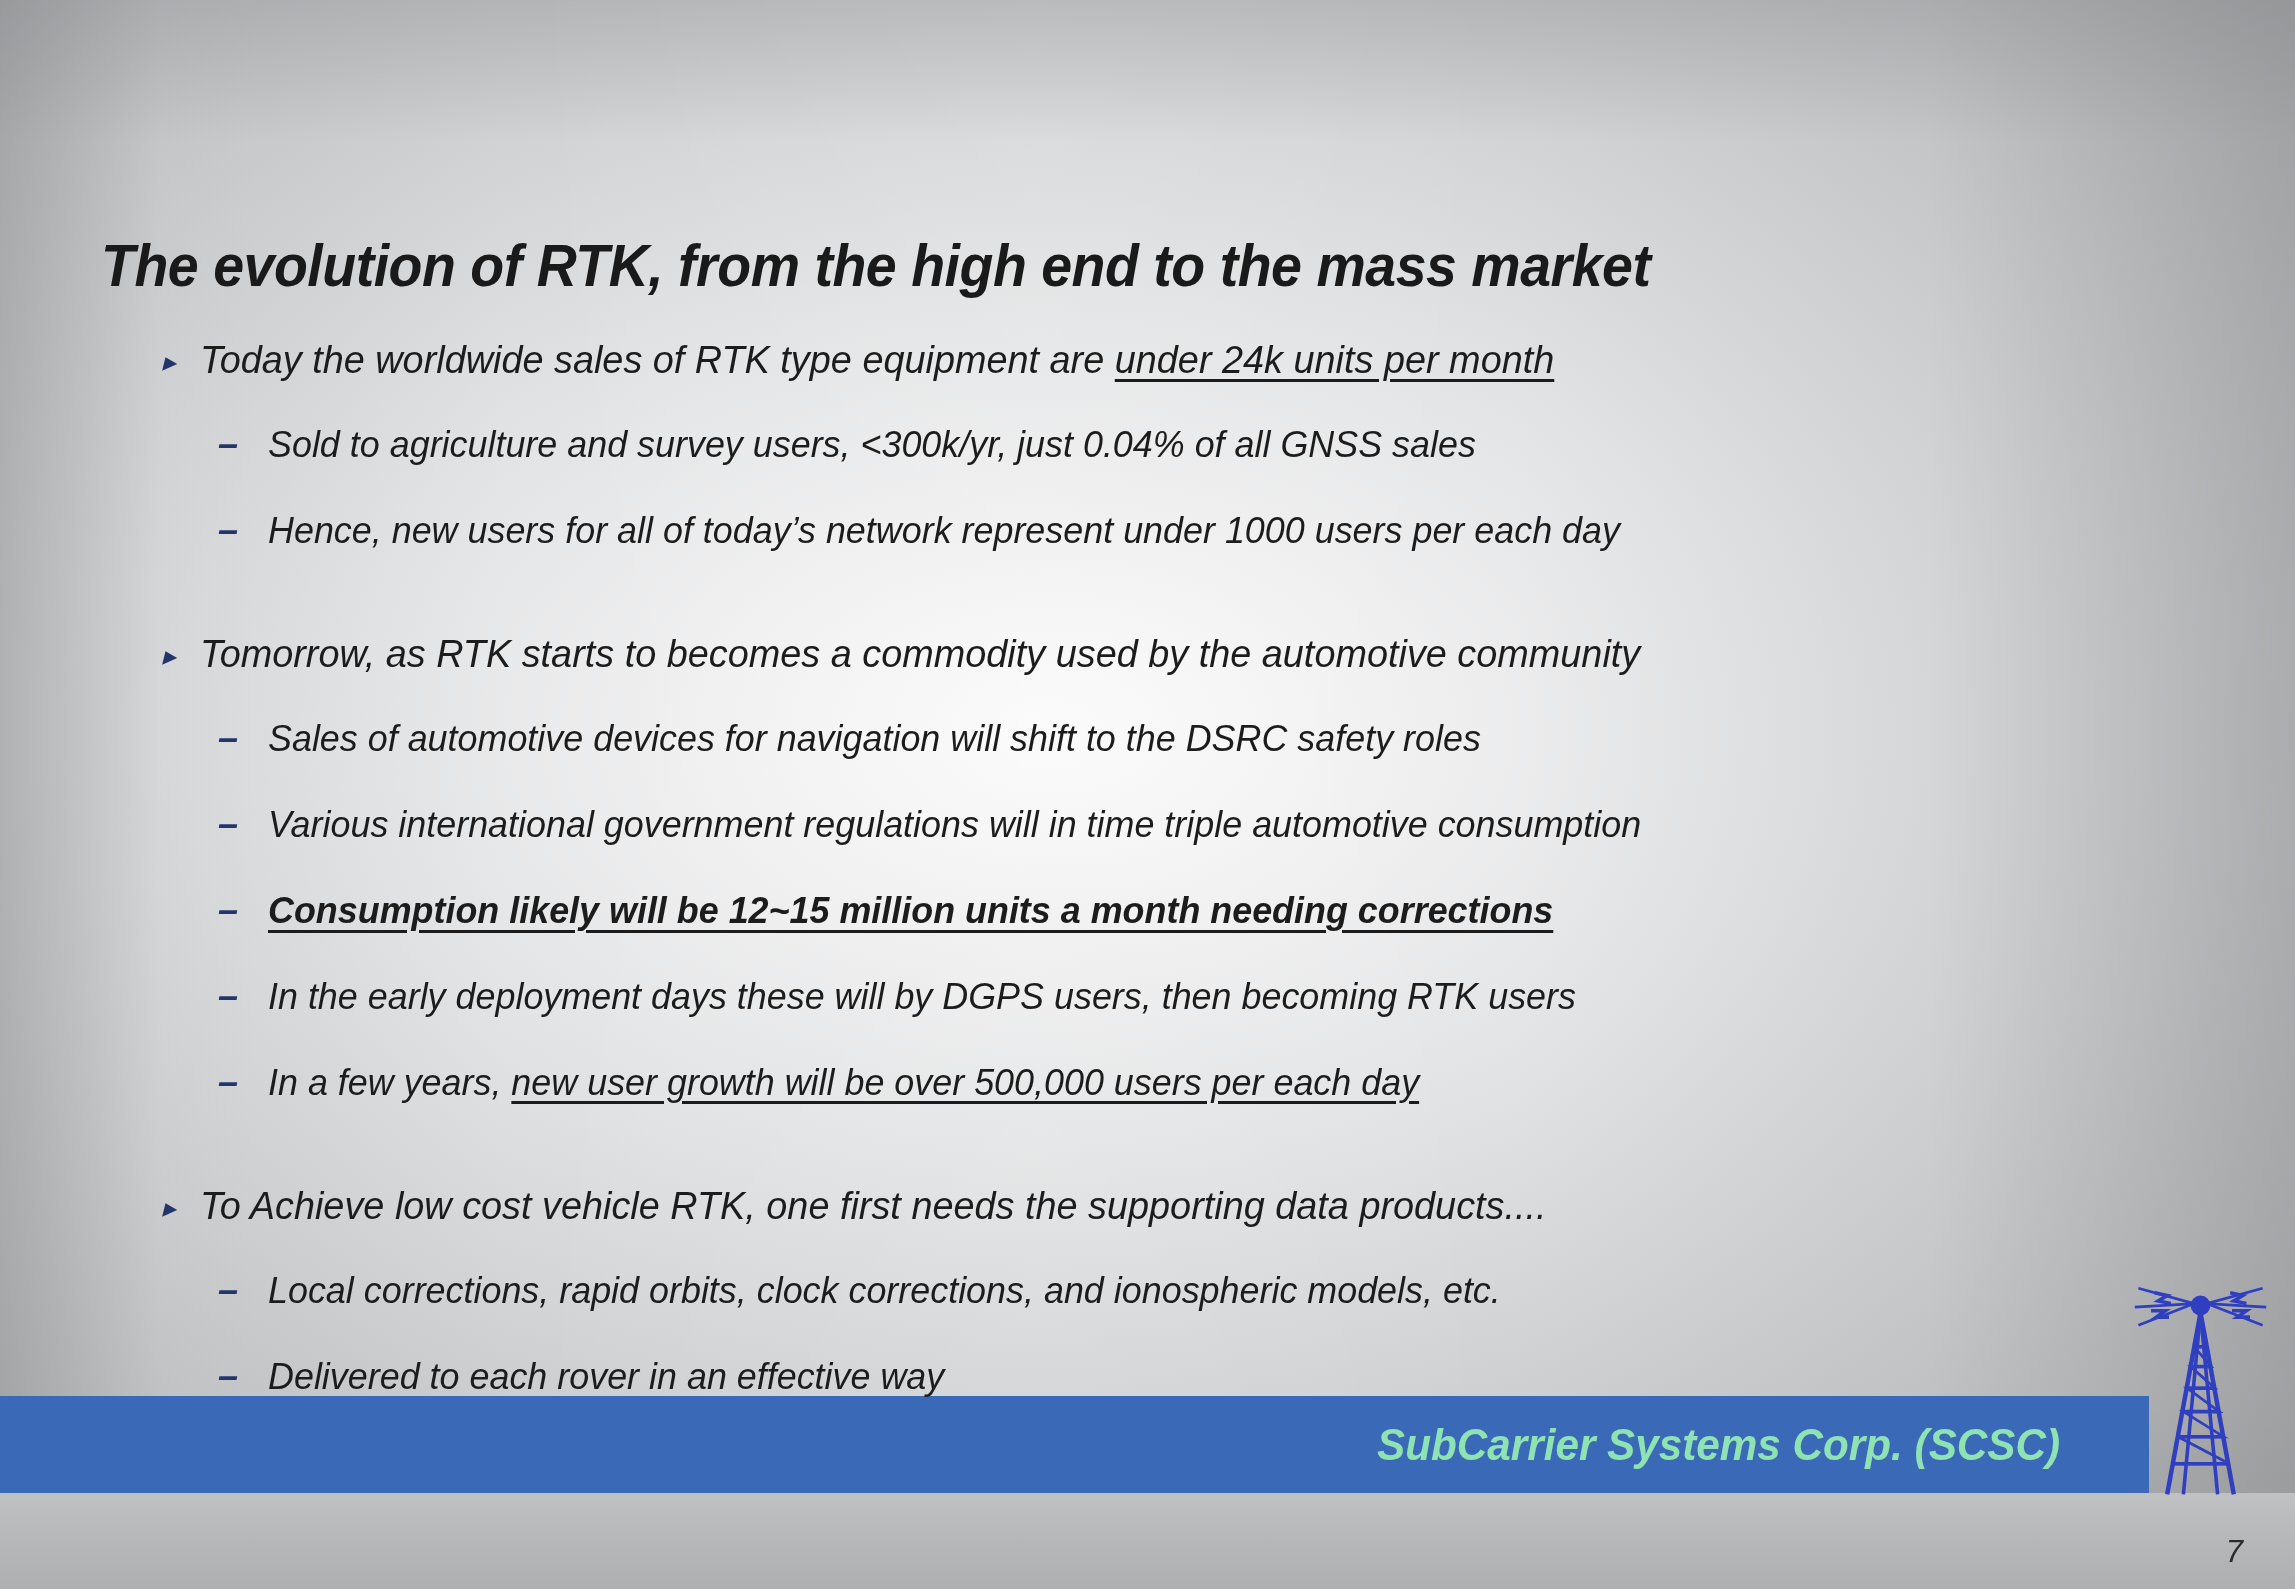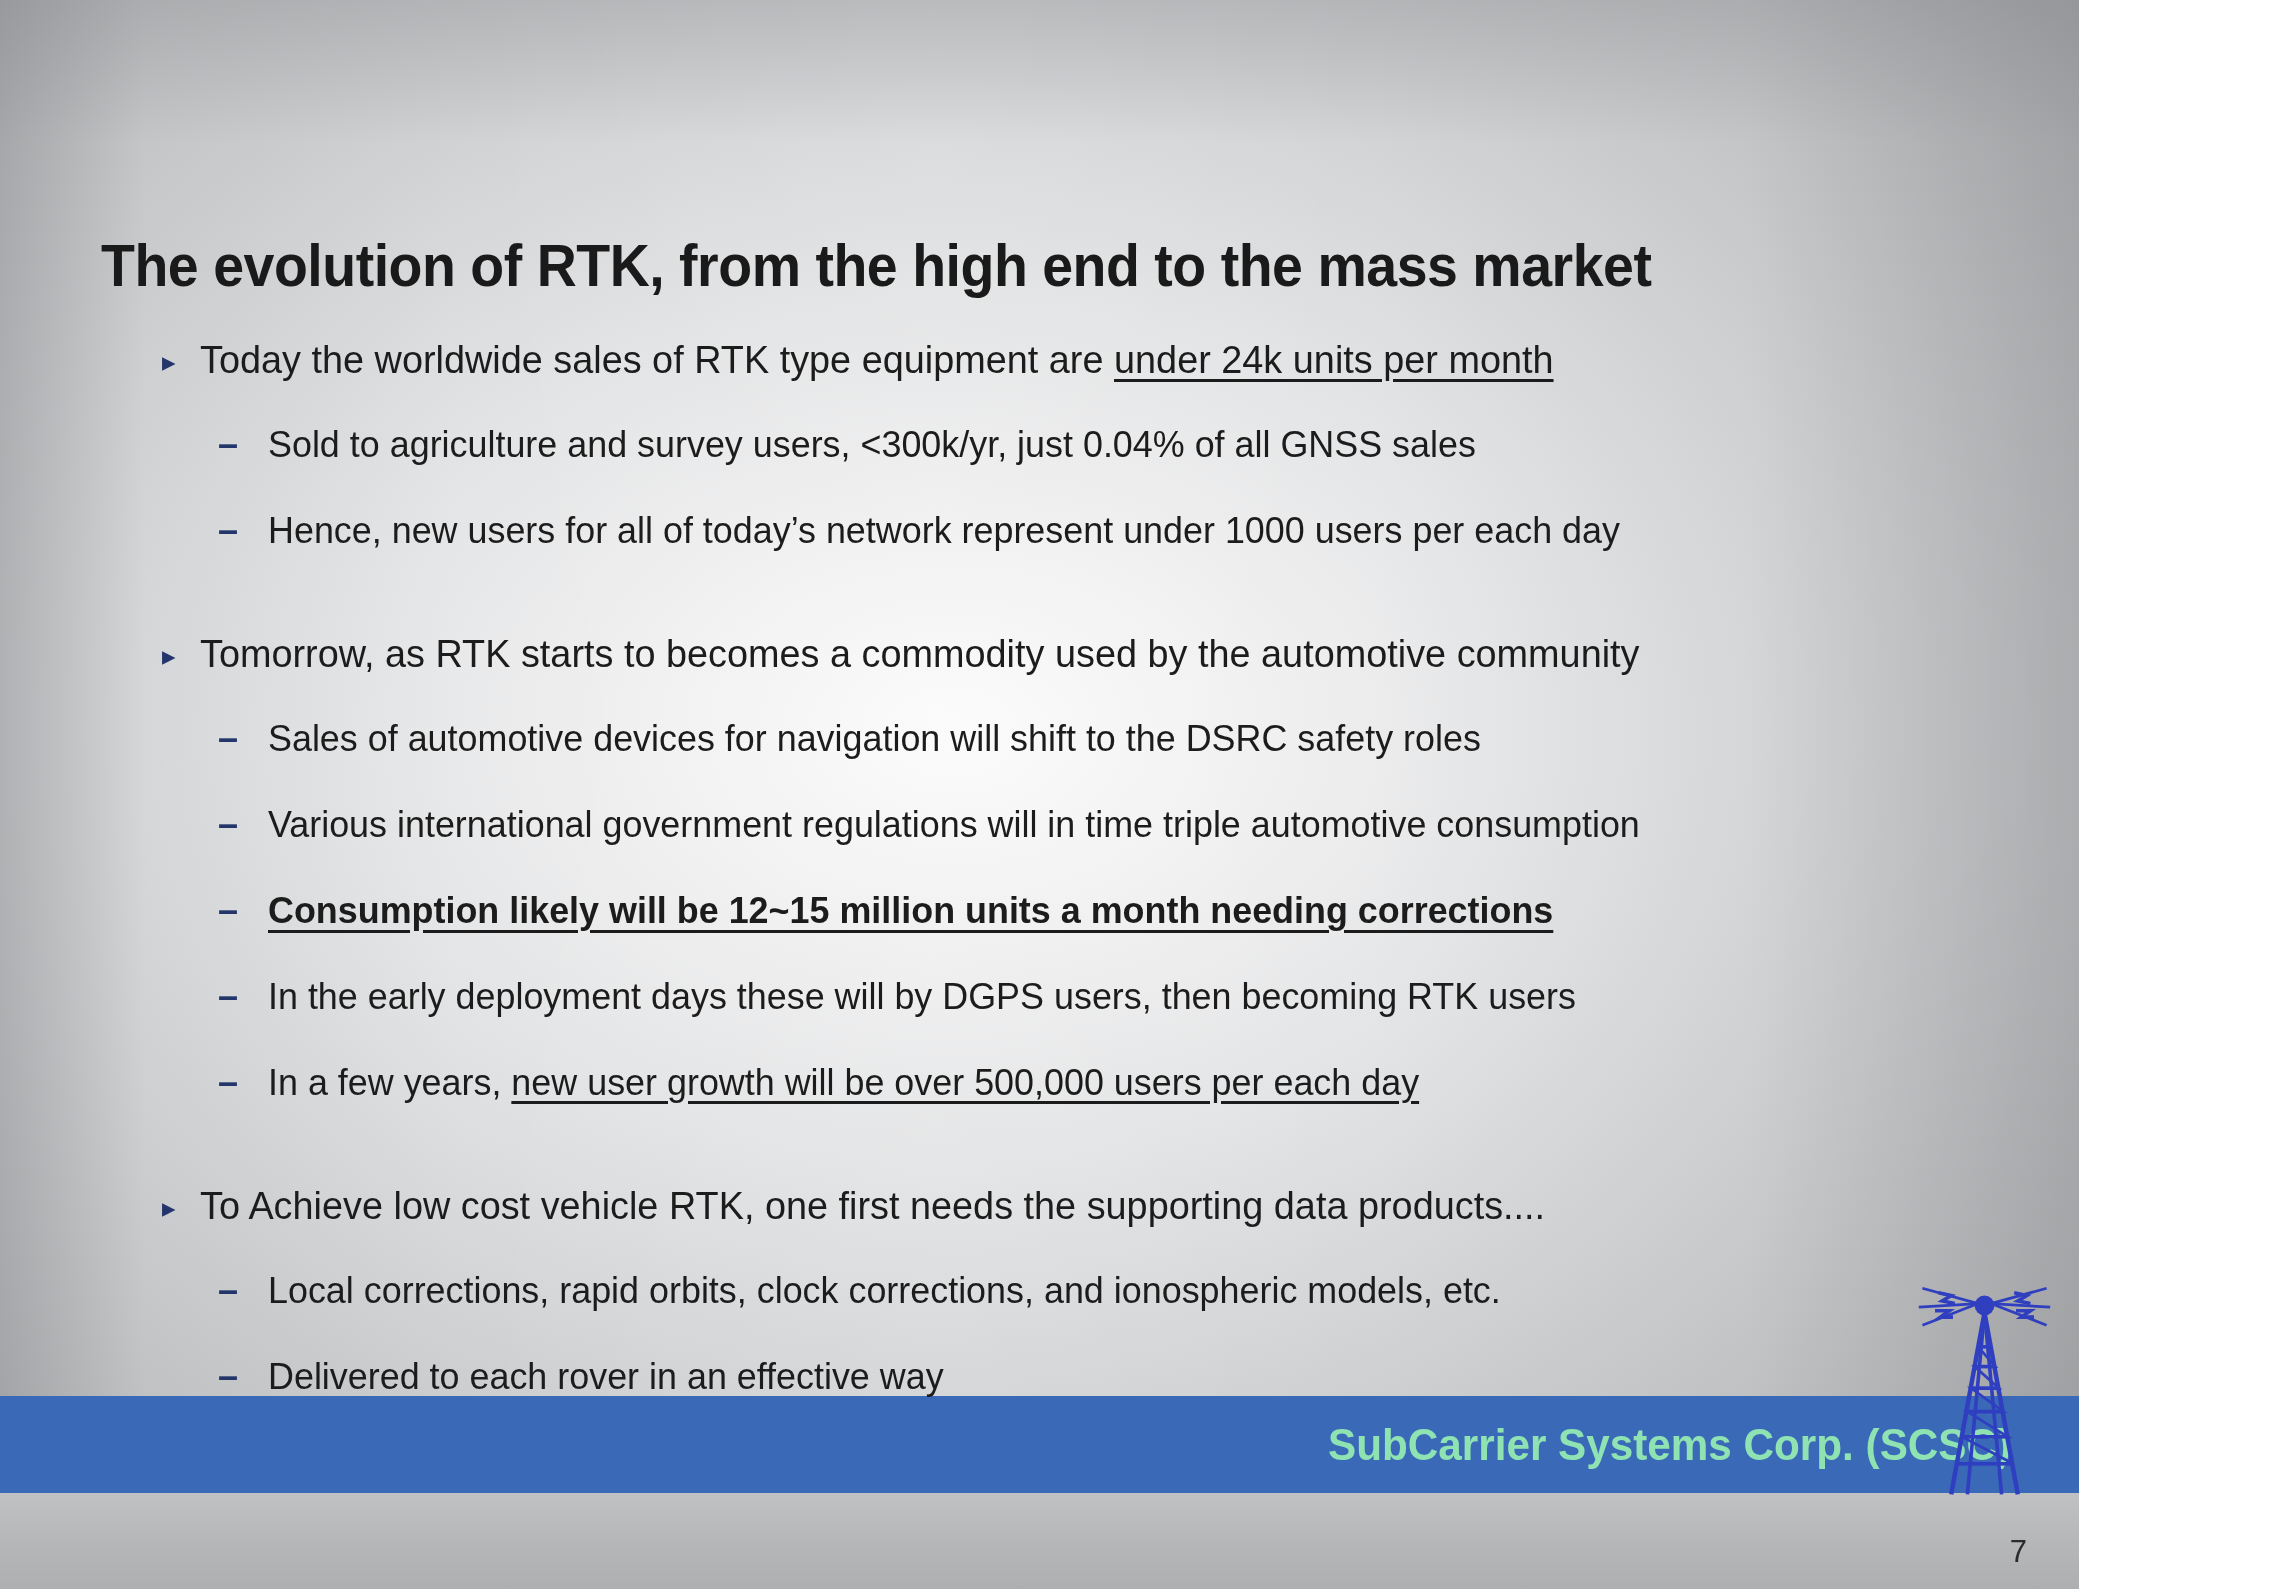--- a/index.html
+++ b/index.html
@@ -10,34 +10,35 @@
   body {
     width: 2295px;
     height: 1590px;
     overflow: hidden;
     font-family: "Liberation Sans", sans-serif;
   }
 
   
   .slide {
     position: relative;
-    width: 2079px;
+    width: 2295px;
     height: 1590px;
     overflow: hidden;
     background:
       radial-gradient(ellipse 95% 80% at 46% 46%,
           #fbfbfc 0%,
           #f0f0f1 16%,
           #e2e3e4 34%,
           #d2d3d5 52%,
           #c3c4c6 68%,
           #b6b7b9 82%,
           #aeafb1 92%,
           #a9aaac 100%),
       linear-gradient(100deg, #a8a9ab 0%, #c9cacc 30%, #dedfe0 55%, #b9babc 80%, #a5a6a8 100%);
+    font-style: italic;
   }
   
   .slide::before {
     content: "";
     position: absolute;
     inset: 0;
     pointer-events: none;
     background:
       linear-gradient(90deg,
          rgba(120,122,125,0.40) 0%,
@@ -145,21 +146,21 @@
     position: absolute;
     left: 0;
     bottom: 97px;
     width: 2149px;
     height: 97px;
     background: #3a69b8;
     z-index: 3;
   }
   .footer-text-wrap {
     position: absolute;
-    left: 1328px;
+    left: 1377px;
     bottom: 97px;
     height: 97px;
     display: flex;
     align-items: center;
     z-index: 5;
     text-align: right;
   }
   .footer-text-wrap span {
     font-size: 44px;
     font-weight: bold;

